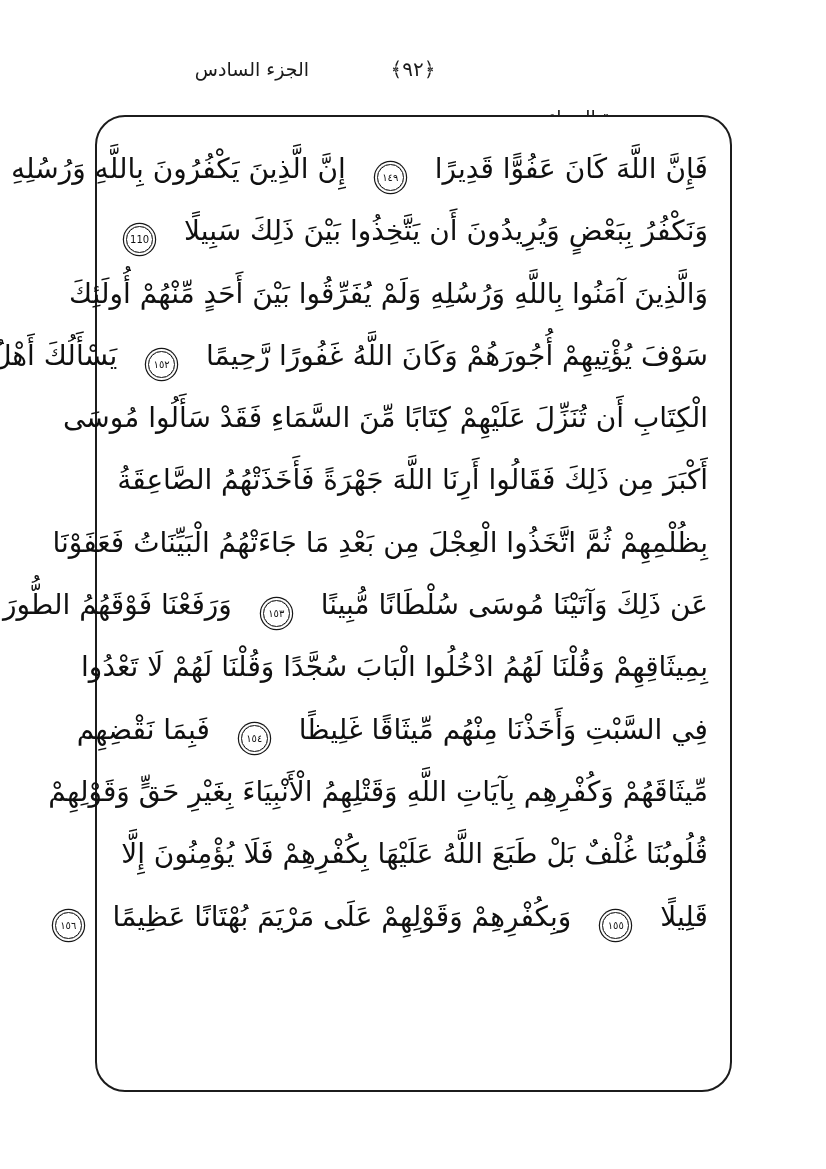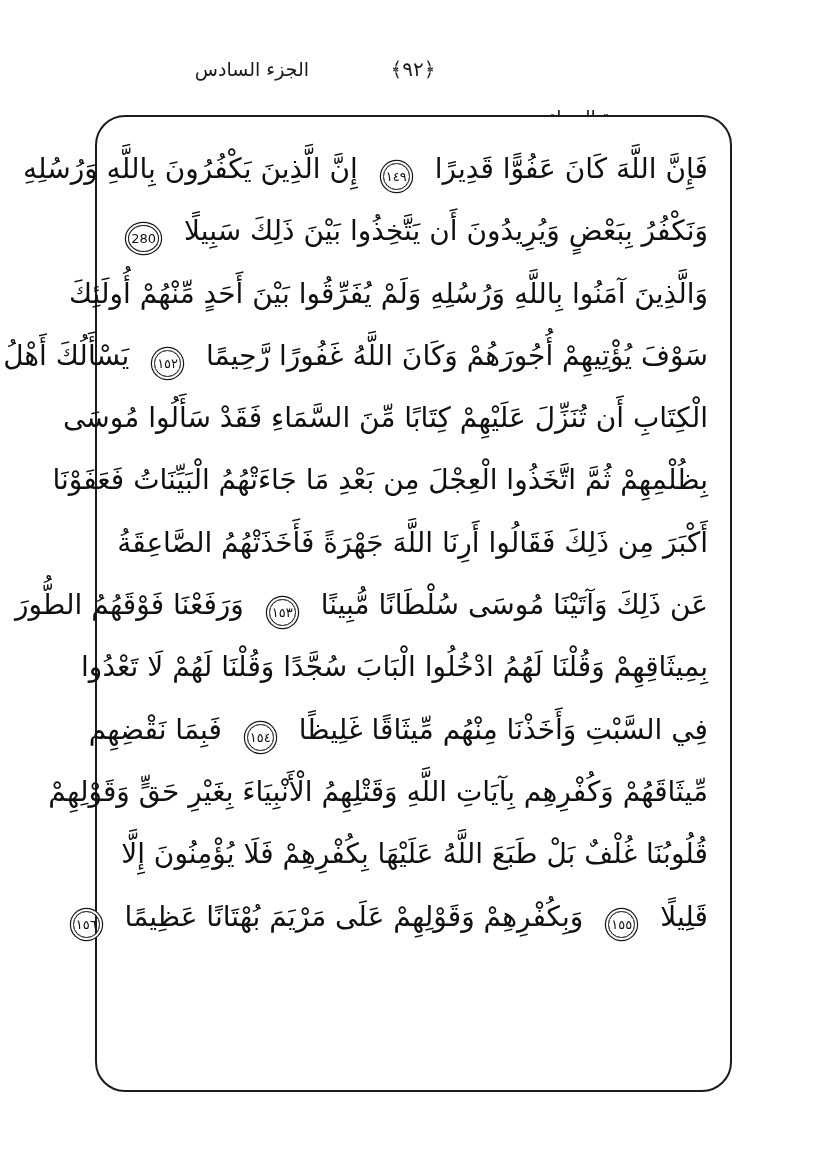--- a/index.html
+++ b/index.html
@@ -43,48 +43,48 @@
     text-align-last:justify;
     color:#101010;
   }
   .text-line::after { content:""; display:inline-block; width:100%; }
 
   
   .ayah-marker {
     display:inline-block;
     min-width:27px; height:27px;
     padding:0 2px;
-    margin:0 16px;
+    margin:0 22px;
     border:1.2px solid #161616;
     border-radius:50%;
     box-shadow:0 0 0 2px #ffffff, 0 0 0 3.2px #161616;
-    font-size:13px; line-height:25px;
+    font-size:10px; line-height:25px;
     text-align:center; text-align-last:center;
     vertical-align:-3px;
     letter-spacing:0;
     white-space:nowrap;
   }
 </style>
 </head>
 <body>
 
 <div class="page">
 
   <div class="hdr hdr-juz">الجزء السادس</div>
   <div class="hdr hdr-page">﴿٩٢﴾</div>
   <div class="hdr hdr-surah">سورة النساء</div>
 
   <div class="frame">
     <div class="text-line">فَإِنَّ اللَّهَ كَانَ عَفُوًّا قَدِيرًا <span class="ayah-marker">١٤٩</span> إِنَّ الَّذِينَ يَكْفُرُونَ بِاللَّهِ وَرُسُلِهِ</div>
-    <div class="text-line">وَنَكْفُرُ بِبَعْضٍ وَيُرِيدُونَ أَن يَتَّخِذُوا بَيْنَ ذَلِكَ سَبِيلًا <span class="ayah-marker">280</span></div>
+    <div class="text-line">وَنَكْفُرُ بِبَعْضٍ وَيُرِيدُونَ أَن يَتَّخِذُوا بَيْنَ ذَلِكَ سَبِيلًا <span class="ayah-marker">110</span></div>
     <div class="text-line">وَالَّذِينَ آمَنُوا بِاللَّهِ وَرُسُلِهِ وَلَمْ يُفَرِّقُوا بَيْنَ أَحَدٍ مِّنْهُمْ أُولَئِكَ</div>
     <div class="text-line">سَوْفَ يُؤْتِيهِمْ أُجُورَهُمْ وَكَانَ اللَّهُ غَفُورًا رَّحِيمًا <span class="ayah-marker">١٥٢</span> يَسْأَلُكَ أَهْلُ</div>
     <div class="text-line">الْكِتَابِ أَن تُنَزِّلَ عَلَيْهِمْ كِتَابًا مِّنَ السَّمَاءِ فَقَدْ سَأَلُوا مُوسَى</div>
+    <div class="text-line">أَكْبَرَ مِن ذَلِكَ فَقَالُوا أَرِنَا اللَّهَ جَهْرَةً فَأَخَذَتْهُمُ الصَّاعِقَةُ</div>
     <div class="text-line">بِظُلْمِهِمْ ثُمَّ اتَّخَذُوا الْعِجْلَ مِن بَعْدِ مَا جَاءَتْهُمُ الْبَيِّنَاتُ فَعَفَوْنَا</div>
-    <div class="text-line">أَكْبَرَ مِن ذَلِكَ فَقَالُوا أَرِنَا اللَّهَ جَهْرَةً فَأَخَذَتْهُمُ الصَّاعِقَةُ</div>
     <div class="text-line">عَن ذَلِكَ وَآتَيْنَا مُوسَى سُلْطَانًا مُّبِينًا <span class="ayah-marker">١٥٣</span> وَرَفَعْنَا فَوْقَهُمُ الطُّورَ</div>
     <div class="text-line">بِمِيثَاقِهِمْ وَقُلْنَا لَهُمُ ادْخُلُوا الْبَابَ سُجَّدًا وَقُلْنَا لَهُمْ لَا تَعْدُوا</div>
     <div class="text-line">فِي السَّبْتِ وَأَخَذْنَا مِنْهُم مِّيثَاقًا غَلِيظًا <span class="ayah-marker">١٥٤</span> فَبِمَا نَقْضِهِم</div>
     <div class="text-line">مِّيثَاقَهُمْ وَكُفْرِهِم بِآيَاتِ اللَّهِ وَقَتْلِهِمُ الْأَنْبِيَاءَ بِغَيْرِ حَقٍّ وَقَوْلِهِمْ</div>
     <div class="text-line">قُلُوبُنَا غُلْفٌ بَلْ طَبَعَ اللَّهُ عَلَيْهَا بِكُفْرِهِمْ فَلَا يُؤْمِنُونَ إِلَّا</div>
     <div class="text-line">قَلِيلًا <span class="ayah-marker">١٥٥</span> وَبِكُفْرِهِمْ وَقَوْلِهِمْ عَلَى مَرْيَمَ بُهْتَانًا عَظِيمًا <span class="ayah-marker">١٥٦</span></div>
   </div>
 
 </div>
 

